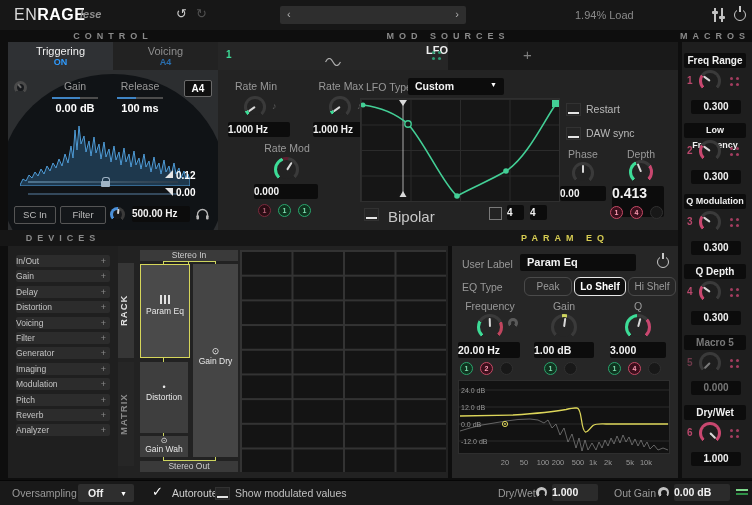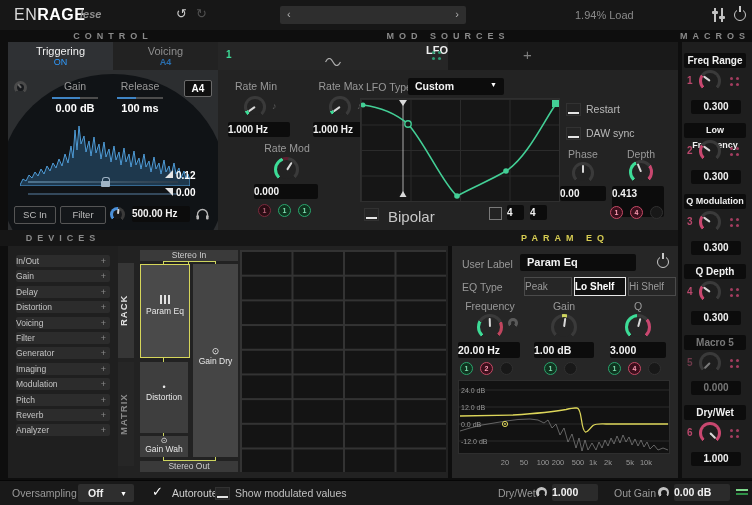--- a/index.html
+++ b/index.html
@@ -63,21 +63,21 @@
   #rackpanel{position:absolute;left:118px;top:246px;width:330px;height:232px;background:#222}
   .vtab{position:absolute;left:0;width:16px;text-align:center;writing-mode:vertical-rl;transform:rotate(180deg);font-size:9.5px;font-weight:700;letter-spacing:1px}
   .block{position:absolute;text-align:center;color:#e8e8e8;font-size:8.5px}
   .conn{position:absolute;background:#cdd45e}
   #rackgrid{position:absolute;left:122px;top:4px;width:206px;height:222px;background:#141414;
     background-image:linear-gradient(to right,#333 1.5px,transparent 1.5px),linear-gradient(to bottom,#333 1.5px,transparent 1.5px);
     background-size:51.5px 24.7px;}
   #eqpanel{position:absolute;left:452px;top:246px;width:226px;height:232px;background:#262626}
   #bottombar{position:absolute;left:0;top:480px;width:752px;height:25px;background:#191919;border-top:1px solid #060606}
   .tri{position:absolute;width:0;height:0}
-  .seg{position:absolute;height:17px;border:1px solid #4a4a4a;color:#9a9a9a;font-size:10px;border-radius:0;background:transparent}
+  .seg{position:absolute;height:17px;border:1px solid #4a4a4a;color:#9a9a9a;font-size:10px;text-align:center;border-radius:6px;background:transparent}
   .seg.sel{border-color:#e8e8e8;color:#fff;font-weight:700;background:#101010}
   .mixericon i{display:inline-block;width:1.5px;height:9px;background:#e0e0e0;margin:0 1.2px}
 </style>
 </head>
 <body>
 
 <div id="app">
 
   <div id="topbar">
     <div class="logo"><span class="thin">EN</span><span class="bold">RAGE</span></div>
@@ -101,21 +101,21 @@
   <div class="sect" style="left:8px;width:210px">CONTROL</div>
   <div class="sect" style="left:218px;width:460px">MOD SOURCES</div>
   <div class="sect" style="left:678px;width:74px">MACROS</div>
   <div class="abs" style="left:0;top:230px;width:678px;height:16px;background:#161616"></div>
   <div class="sect" style="left:8px;top:233px;width:110px">DEVICES</div>
   <div class="sect yellow" style="left:452px;top:233px;width:226px">PARAM EQ</div>
 
   <div id="ctrl-tabs">
     <div class="tab" style="left:8px;background:#2f3134">
       <div style="font-size:11px;color:#f0f0f0;margin-top:3px">Triggering</div>
-      <div style="font-size:9px;font-weight:400;color:#2f9bff">ON</div>
+      <div style="font-size:9px;font-weight:700;color:#2f9bff">ON</div>
     </div>
     <div class="tab" style="left:113px;background:#222">
       <div style="font-size:11px;color:#8e8e8e;margin-top:3px">Voicing</div>
       <div style="font-size:9px;font-weight:700;color:#2a6faf">A4</div>
     </div>
   </div>
   <div id="ctrl-body">
     <div class="ellipse"></div>
     <span class="knob" style="left:6px;top:11px;width:13px;height:13px;--arc:conic-gradient(from 225deg,#4a4a4a 0 270deg,transparent 270deg);--bg:#17191c;--rot:-40deg">
         <span class="p" style="background:#6a6a6a"></span>
@@ -212,21 +212,21 @@
     <div class="abs" style="left:368px;top:57px;font-size:10.5px;color:#b8b8b8">DAW sync</div>
     <div class="lbl" style="left:345px;top:78px;width:40px;text-align:center">Phase</div>
     <span class="knob" style="left:354px;top:92px;width:22px;height:22px;--arc:conic-gradient(from 225deg,#3a3a3a 0 270deg,transparent 270deg);--rot:0deg">
         <span class="p"></span>
       </span>
     <div class="vbox" style="left:342px;top:116px;width:46px;height:15px;line-height:15px;font-size:10px">0.00</div>
     <div class="lbl" style="left:400px;top:78px;width:46px;text-align:center">Depth</div>
     <span class="knob" style="left:411px;top:90px;width:24px;height:24px;--arc:conic-gradient(from 225deg,#3ddc97 0 105deg,#3a3a3a 105deg 190deg,#c8476f 190deg 270deg,transparent 270deg);--rot:-23deg">
         <span class="p"></span>
       </span>
-    <div class="vbox" style="left:394px;top:116px;width:52px;height:31px;line-height:15px;font-size:10px">0.413</div>
+    <div class="vbox" style="left:394px;top:116px;width:52px;height:31px;line-height:15px;font-size:14px">0.413</div>
     <span class="dot" style="left:392px;top:136px" data-color="red">1</span>
     <span class="dot" style="left:412px;top:136px" data-color="red">4</span>
     <span class="dot" style="left:432px;top:136px" data-color="off"></span>
   </div>
 
   <div id="macros">
 
     <div class="macro" data-state="active">
       <div class="mlabel" style="top:11px">Freq Range</div>
       <span class="mnum" style="top:33px">1</span>

